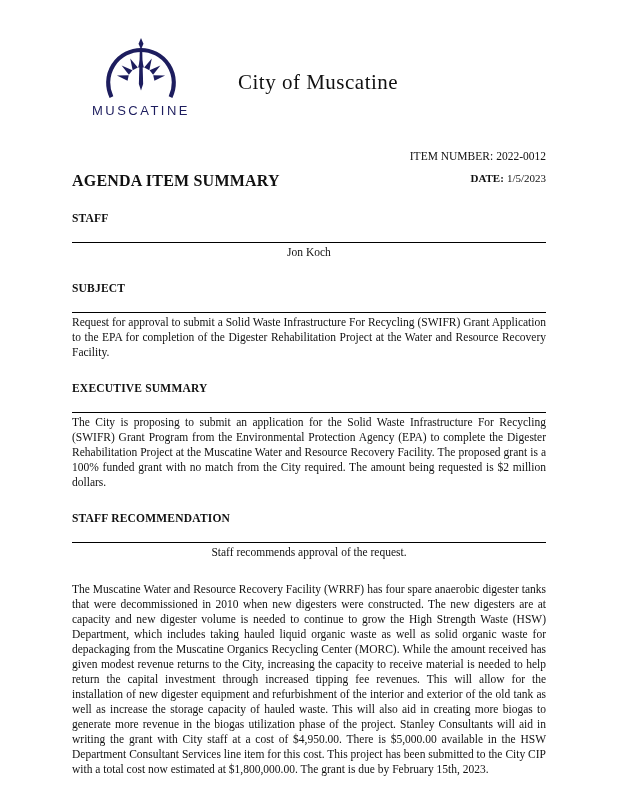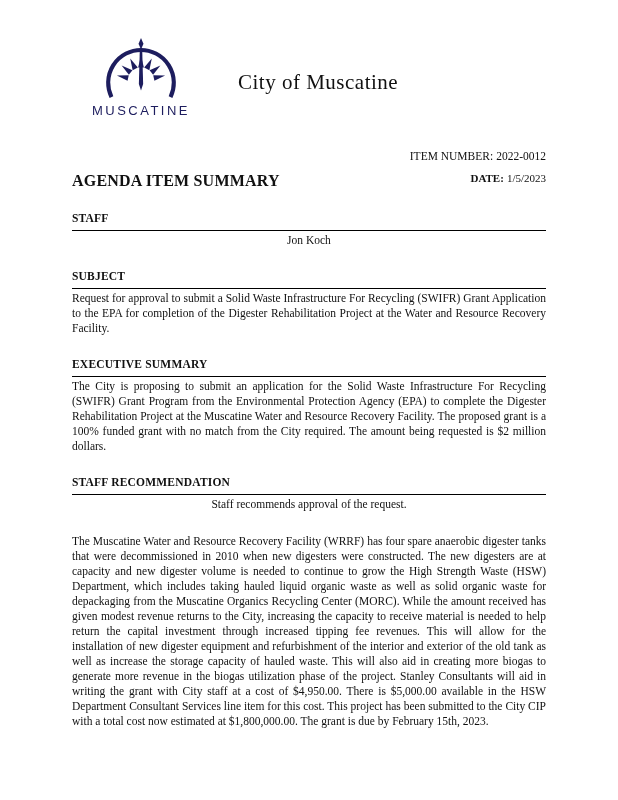--- a/index.html
+++ b/index.html
@@ -59,21 +59,21 @@
 
   
   .sections { margin-top: 22px; }
   .section { margin-top: 22px; }
   .section:first-child { margin-top: 0; }
   .section-label {
     font-size: 11.5px;
     font-weight: bold;
     letter-spacing: 0.2px;
     border-bottom: 1.3px solid #000;
-    padding-bottom: 6px;
+    padding-bottom: 18px;
   }
   .section-body {
     font-size: 11.5px;
     line-height: 15px;
     margin-top: 2px;
     text-align: justify;
   }
   .section-body.single-line { text-align: center; }
 </style>
 </head>

